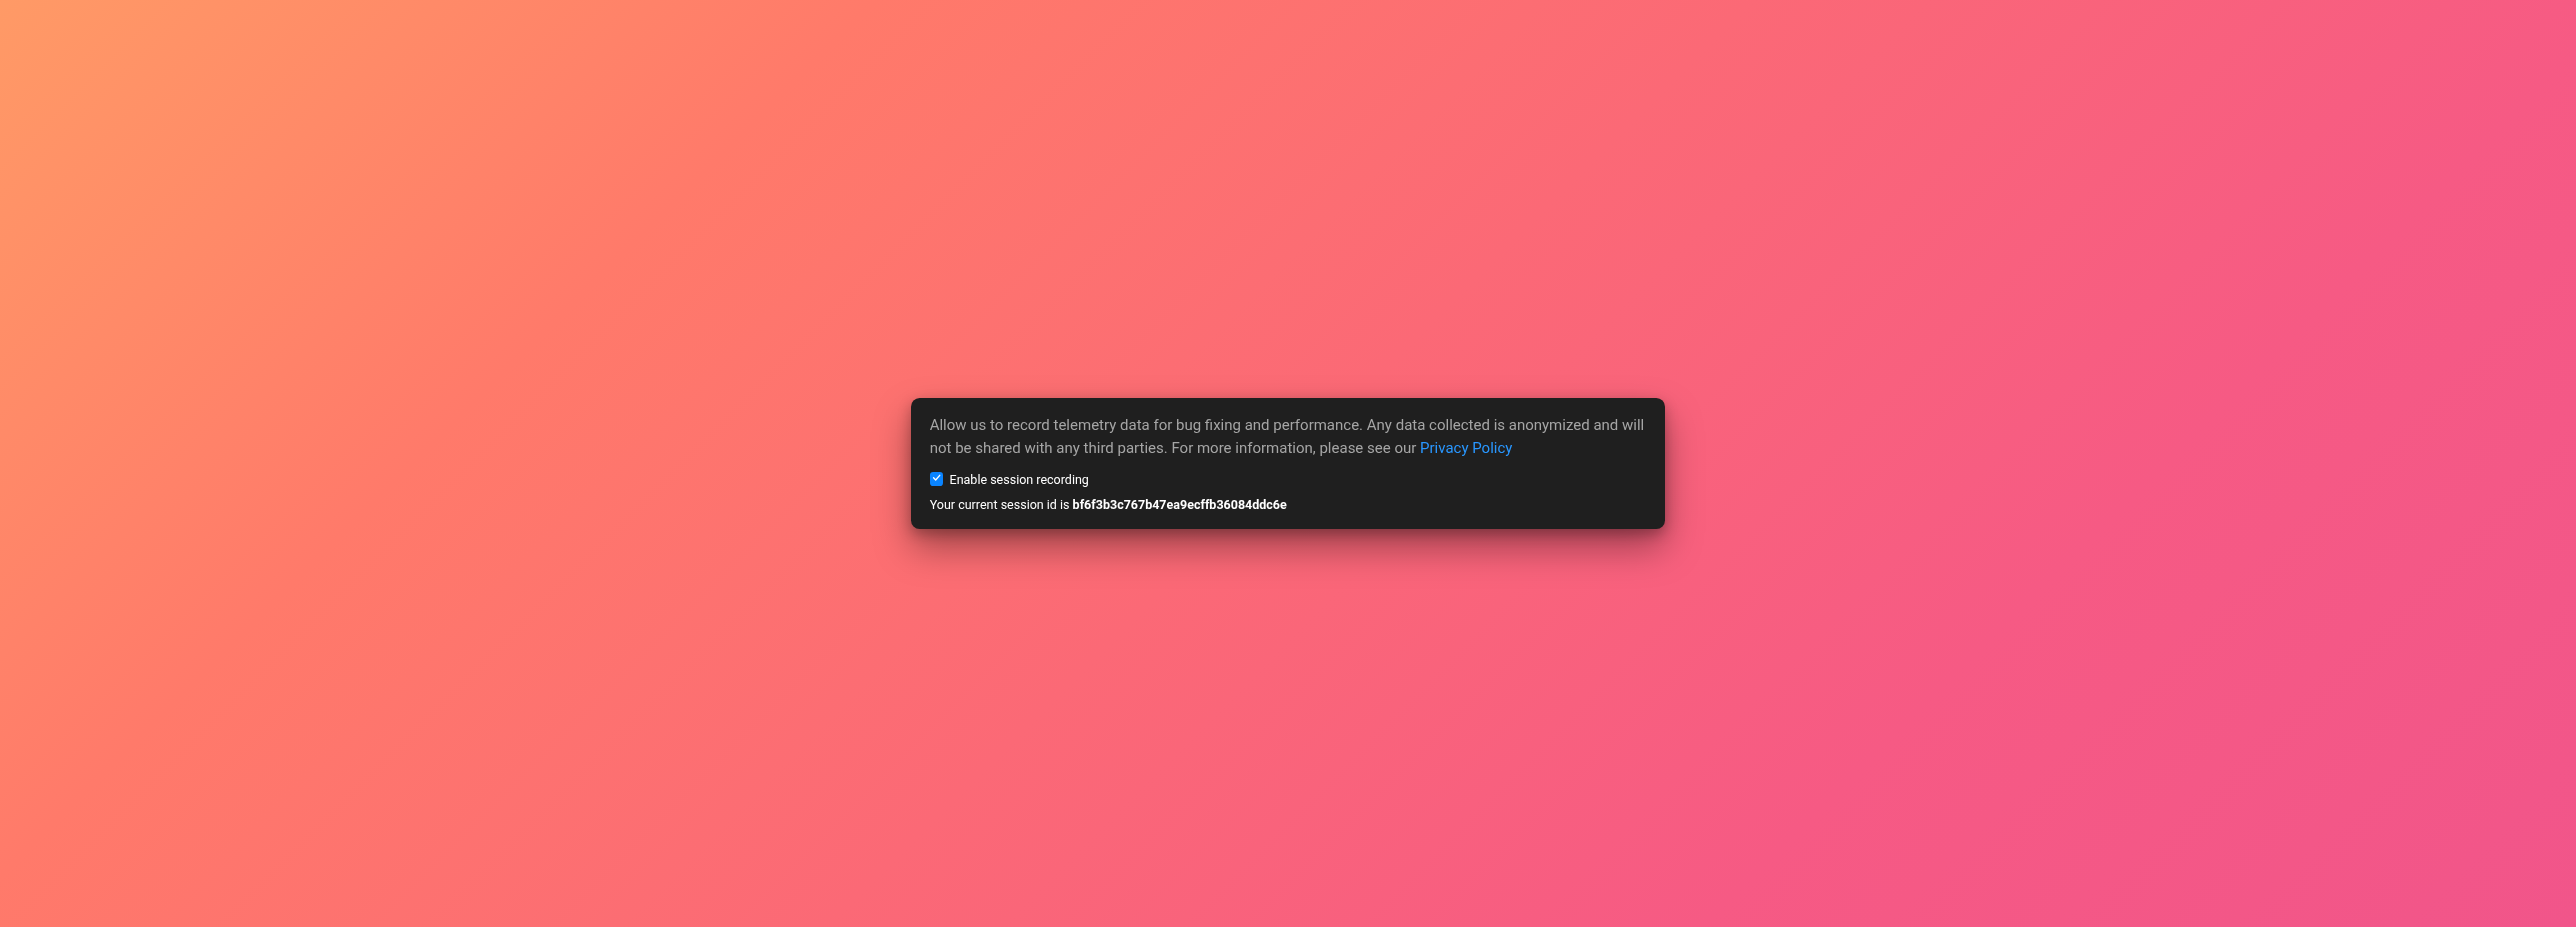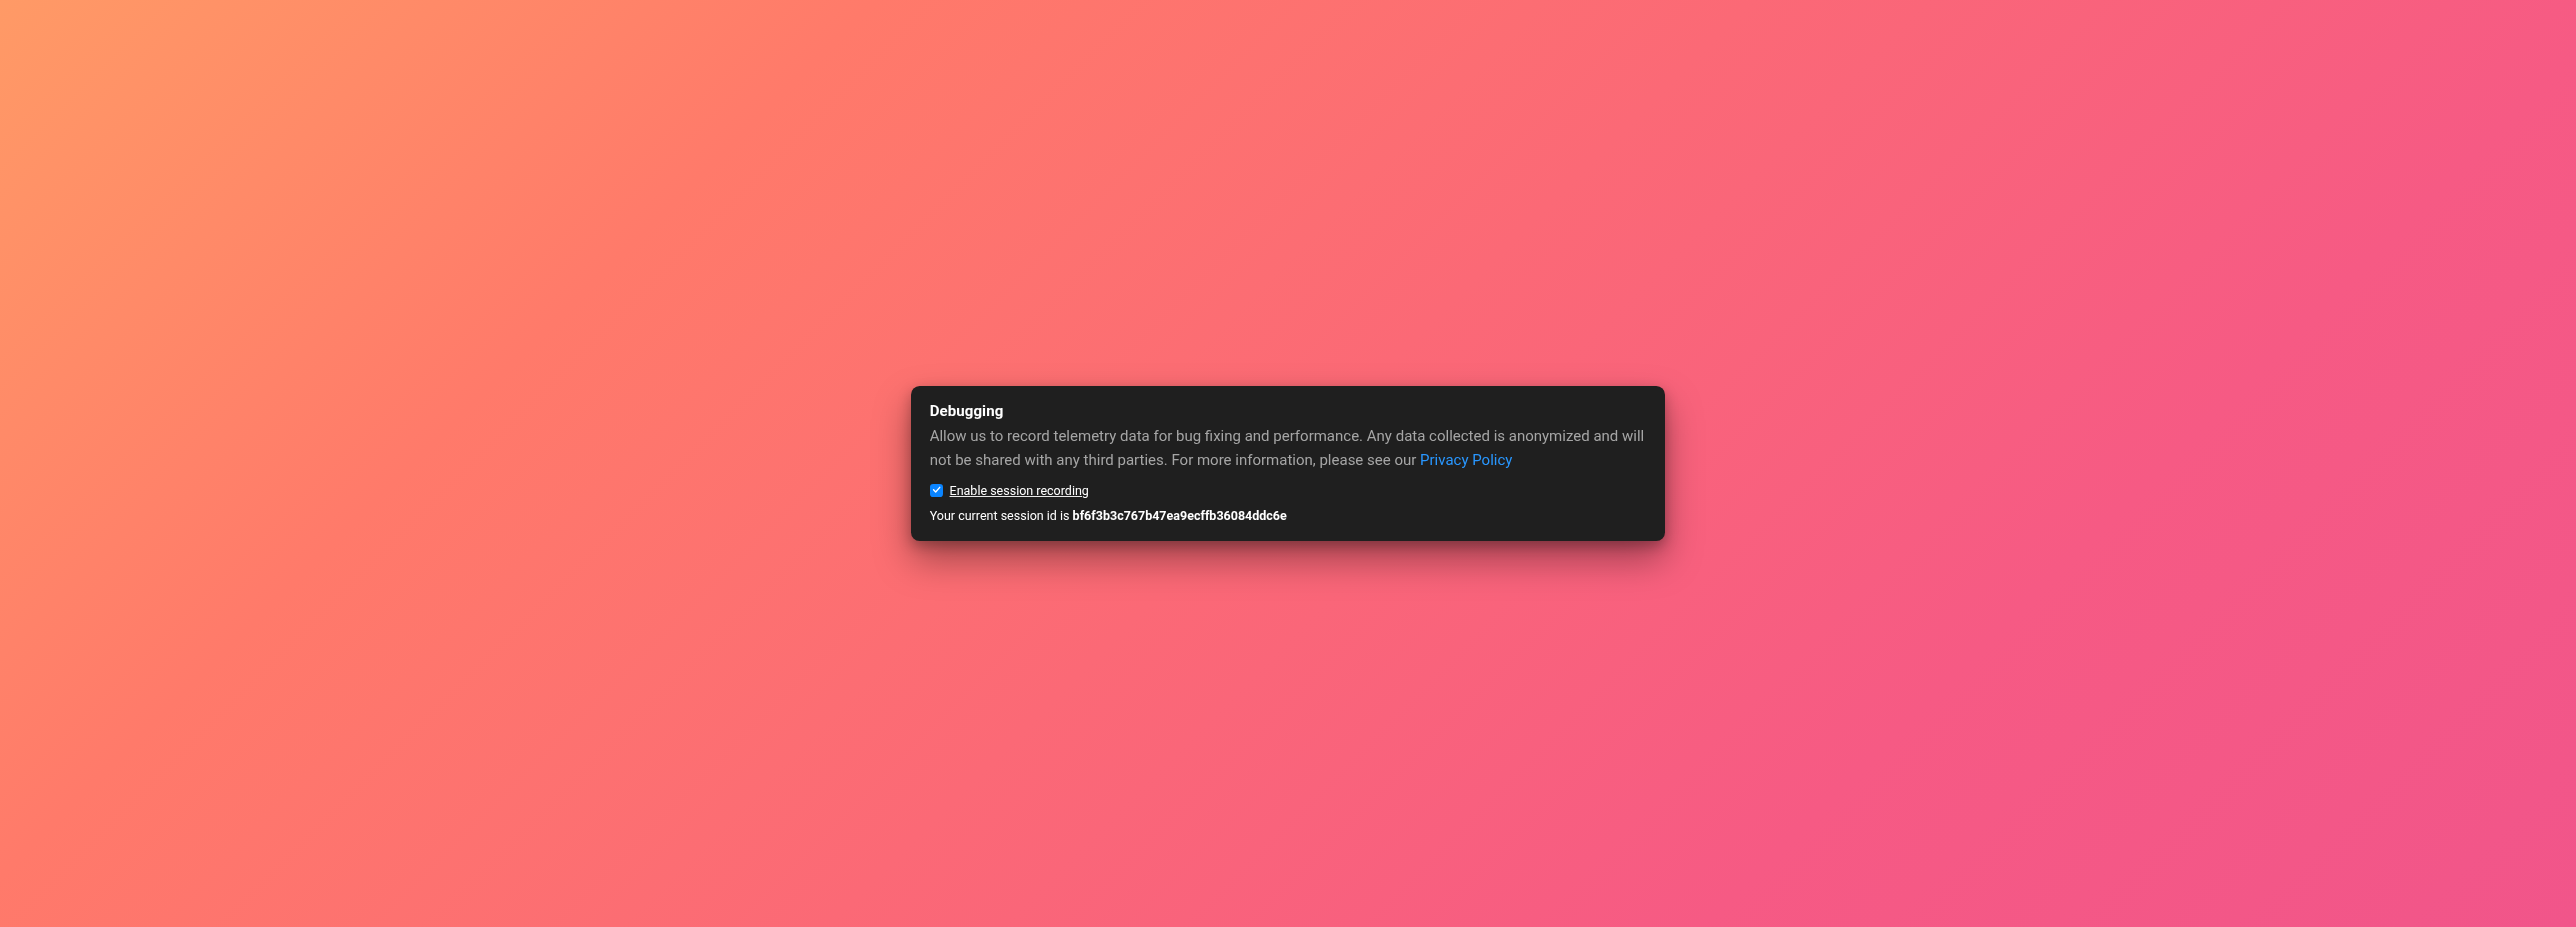--- a/index.html
+++ b/index.html
@@ -37,21 +37,20 @@
     }
     .description a {
       color: #2997ff;
       text-decoration: none;
     }
     .checkbox-row {
       display: flex;
       align-items: center;
       gap: 6.2px;
       margin-bottom: 10px;
-      text-decoration: underline;
     }
     .checkbox {
       width: 13.7px;
       height: 13.7px;
       border-radius: 3.1px;
       background: #0a84ff;
       display: flex;
       align-items: center;
       justify-content: center;
       flex-shrink: 0;
@@ -72,21 +71,20 @@
     }
     .session-line .sid {
       font-weight: 700;
       margin-top: 41px;
     }
   </style>
 </head>
 <body>
 
 <div class="card">
-  <h2>Debugging</h2>
 
   <p class="description">
     <span>Allow us to record telemetry data for bug fixing and performance. Any data collected is anonymized and will not be shared with any third parties. For more information, please see our </span><a href="#">Privacy Policy</a>
   </p>
 
   <div class="checkbox-row">
     <div class="checkbox" role="checkbox" aria-checked="true">
       <span>
         <svg viewBox="0 0 24 24" fill="none" stroke="#ffffff" stroke-width="3.5" stroke-linecap="round" stroke-linejoin="round">
           <polyline points="4 12.5 9.5 18 20 6"></polyline>

